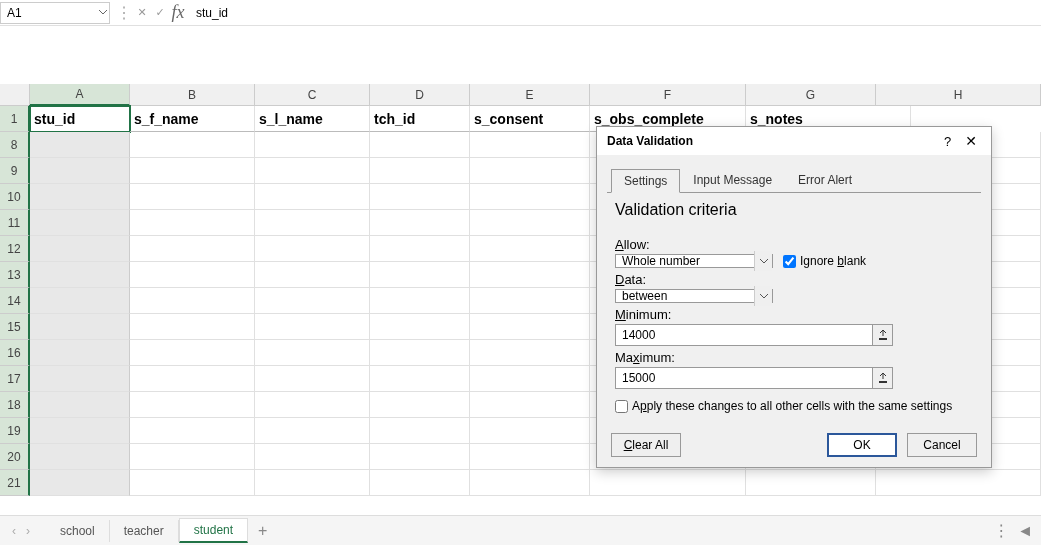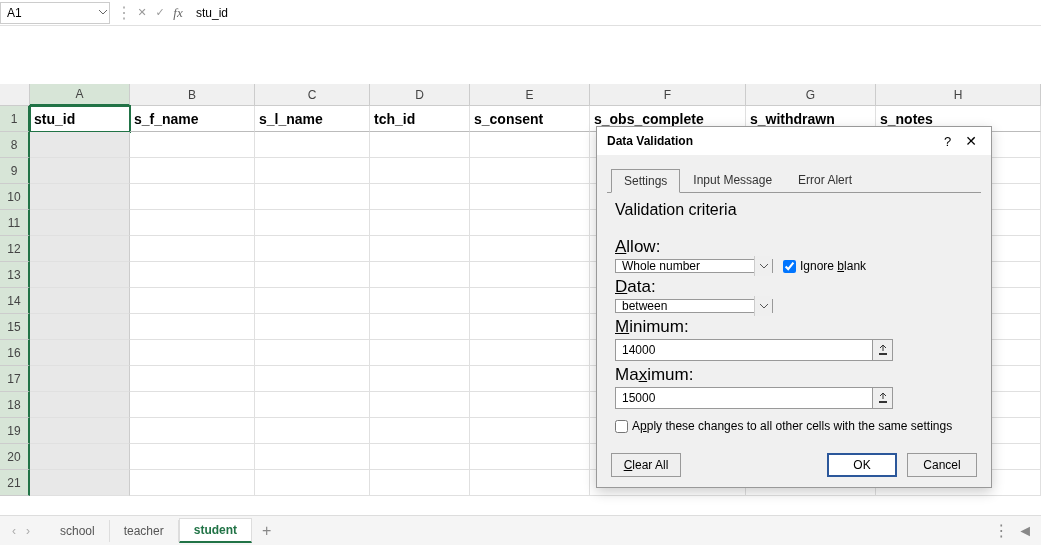--- a/index.html
+++ b/index.html
@@ -5,21 +5,21 @@
 * { box-sizing: border-box; margin: 0; padding: 0; font-family: 'Segoe UI', Arial, sans-serif; }
 body { background: #fff; width: 1041px; height: 545px; overflow: hidden; position: relative; }
 
 
 .topbar { height: 26px; display: flex; align-items: center; border-bottom: 1px solid #e0e0e0; padding: 0 0; }
 .namebox-wrap { display: flex; align-items: center; border: 1px solid #ccc; background: #fff; width: 110px; height: 22px; margin-right: 6px; }
 .namebox { width: 96px; padding: 0 6px; font-size: 12px; border: none; outline: none; }
 .namebox-drop { width: 14px; display: flex; align-items: center; justify-content: center; }
 .fb-icons { display: flex; align-items: center; color: #999; gap: 2px; margin-right: 4px; }
 .fb-icon { width: 16px; height: 18px; display: flex; align-items: center; justify-content: center; font-size: 11px; }
-.fx { font-style: italic; font-family: 'Times New Roman', serif; color: #666; font-size: 13px; }
+.fx { font-style: italic; font-family: 'Times New Roman', serif; color: #666; font-size: 18px; }
 .formulabar { flex: 1; height: 22px; border: none; padding: 0 6px; font-size: 12px; outline: none; }
 
 
 .gap { height: 58px; background: #fff; }
 
 
 .grid { position: relative; }
 .colhdr-row { display: flex; height: 22px; }
 .rownum-spacer { width: 30px; min-width: 30px; background: #f0f0f0; border-right: 1px solid #ccc; border-bottom: 1px solid #ccc; }
 .colhdr { background: #f0f0f0; border-right: 1px solid #ccc; border-bottom: 1px solid #ccc; display: flex; align-items: center; justify-content: center; font-size: 12px; color: #444; height: 22px; }
@@ -41,37 +41,37 @@
 .cE { width: 120px; min-width: 120px; }
 .cF { width: 156px; min-width: 156px; }
 .cG { width: 130px; min-width: 130px; }
 .cH { width: 165px; min-width: 165px; }
 
 
 .sheetbar { position: absolute; bottom: 0; left: 0; right: 0; height: 30px; background: #f5f5f5; border-top: 1px solid #ddd; display: flex; align-items: center; padding: 0 8px; }
 .nav-arrows { display: flex; gap: 2px; margin-right: 12px; color: #aaa; }
 .nav-arr { font-size: 12px; padding: 0 4px; }
 .sheettab { padding: 4px 14px; font-size: 12px; color: #555; border-right: 1px solid #ddd; background: #f5f5f5; cursor: pointer; }
-.sheettab.active { background: #fff; border-top: 1px solid #ddd; border-left: 1px solid #ddd; border-right: 1px solid #ddd; border-bottom: 2px solid #217346; color: #217346; font-weight: 700; }
+.sheettab.active { background: #fff; border-top: 1px solid #ddd; border-left: 1px solid #ddd; border-right: 1px solid #ddd; border-bottom: 2px solid #217346; color: #217346; font-weight: 400; }
 .addsheet { padding: 4px 10px; font-size: 16px; color: #888; cursor: pointer; }
 .sheetbar-right { margin-left: auto; display: flex; align-items: center; gap: 8px; color: #888; }
 
 
 .dialog { position: absolute; left: 596px; top: 126px; width: 396px; background: #f0f0f0; border: 1px solid #999; box-shadow: 0 4px 12px rgba(0,0,0,.2); font-size: 12px; }
 .dlg-title { display: flex; align-items: center; padding: 6px 10px; background: #fff; }
 .dlg-title-text { flex: 1; font-size: 12px; font-weight: bold; }
 .dlg-help { margin-right: 10px; font-size: 13px; }
 .dlg-close { font-size: 14px; padding: 0 4px; cursor: pointer; }
 .dlg-tabs { display: flex; padding: 13px 10px 0 14px; background: #f0f0f0; }
 .dlg-tab { padding: 4px 12px; font-size: 12px; border: 1px solid transparent; cursor: pointer; color: #333; }
 .dlg-tab.active { background: #f0f0f0; border: 1px solid #999; border-bottom: 1px solid #f0f0f0; position: relative; top: 1px; }
 .dlg-body { border-top: 1px solid #999; margin: 0 10px; padding: 8px 8px 4px 8px; background: #f0f0f0; }
 .dlg-section { font-size: 16px; margin-bottom: 18px; }
 .dlg-row { display: flex; align-items: center; margin-bottom: 4px; gap: 10px; }
-.dlg-label { font-size: 17px; margin-bottom: 2px; margin-top: 4px; }
+.dlg-label { font-size: 13px; margin-bottom: 2px; margin-top: 4px; }
 .dlg-label .u { text-decoration: underline; }
 .dlg-select { width: 158px; height: 14px; border: 1px solid #999; background: #fff; display: flex; align-items: center; }
 .dlg-select-val { flex: 1; padding: 0 6px; font-size: 12px; }
 .dlg-select-btn { width: 18px; height: 20px; border-left: 1px solid #ccc; background: #efefef; display: flex; align-items: center; justify-content: center; }
 .dlg-input-row { display: flex; width: 278px; border-radius: 9px; }
 .dlg-input { flex: 1; height: 22px; border: 1px solid #999; padding: 0 6px; font-size: 12px; background: #fff; outline: none; }
 .dlg-input-btn { width: 20px; height: 22px; border: 1px solid #999; border-left: none; background: #efefef; display: flex; align-items: center; justify-content: center; }
 .dlg-check { display: flex; align-items: center; gap: 4px; font-size: 12px; }
 .dlg-check input { width: 13px; height: 13px; }
 .dlg-btns { display: flex; justify-content: flex-end; gap: 10px; padding: 10px 14px; align-items: center; }
@@ -118,21 +118,20 @@
   </div>
 
   <div class="datarow">
     <div class="rownum selrow">1</div>
     <div class="cell cA hdrcell active">stu_id</div>
     <div class="cell cB hdrcell">s_f_name</div>
     <div class="cell cC hdrcell">s_l_name</div>
     <div class="cell cD hdrcell">tch_id</div>
     <div class="cell cE hdrcell">s_consent</div>
     <div class="cell cF hdrcell">s_obs_complete</div>
-    <div class="cell cG hdrcell">s_withdrawn</div>
     <div class="cell cH hdrcell">s_notes</div>
   </div>
 
   <div id="rows-container">
       <div class="datarow">
         <div class="rownum selrow">8</div>
         <div class="cell cA sel"></div>
         <div class="cell cB"></div>
         <div class="cell cC"></div>
         <div class="cell cD"></div>

